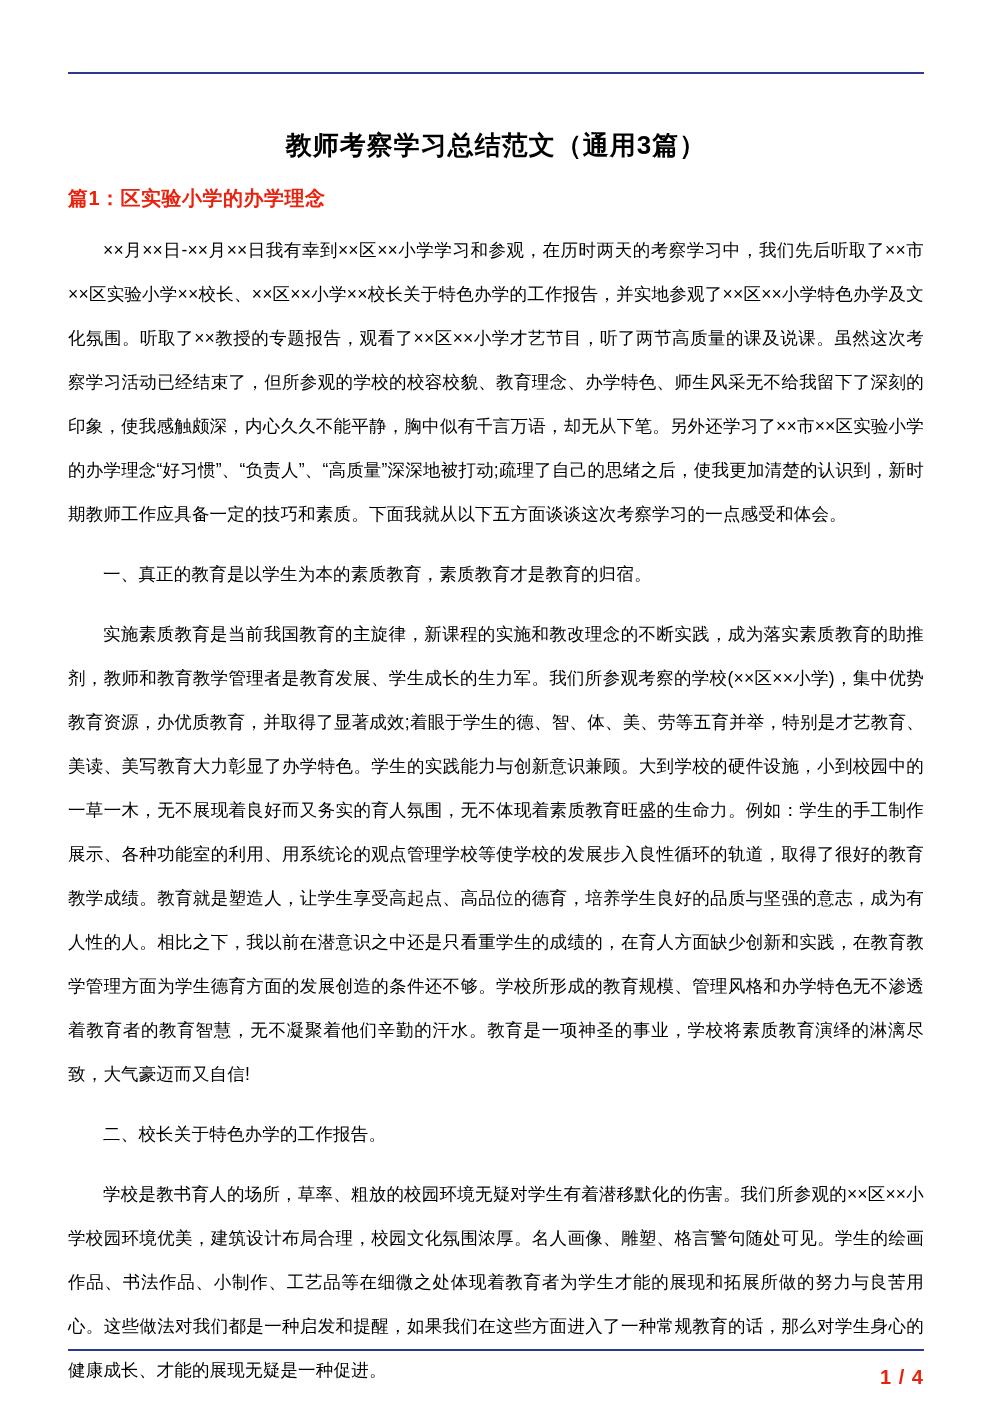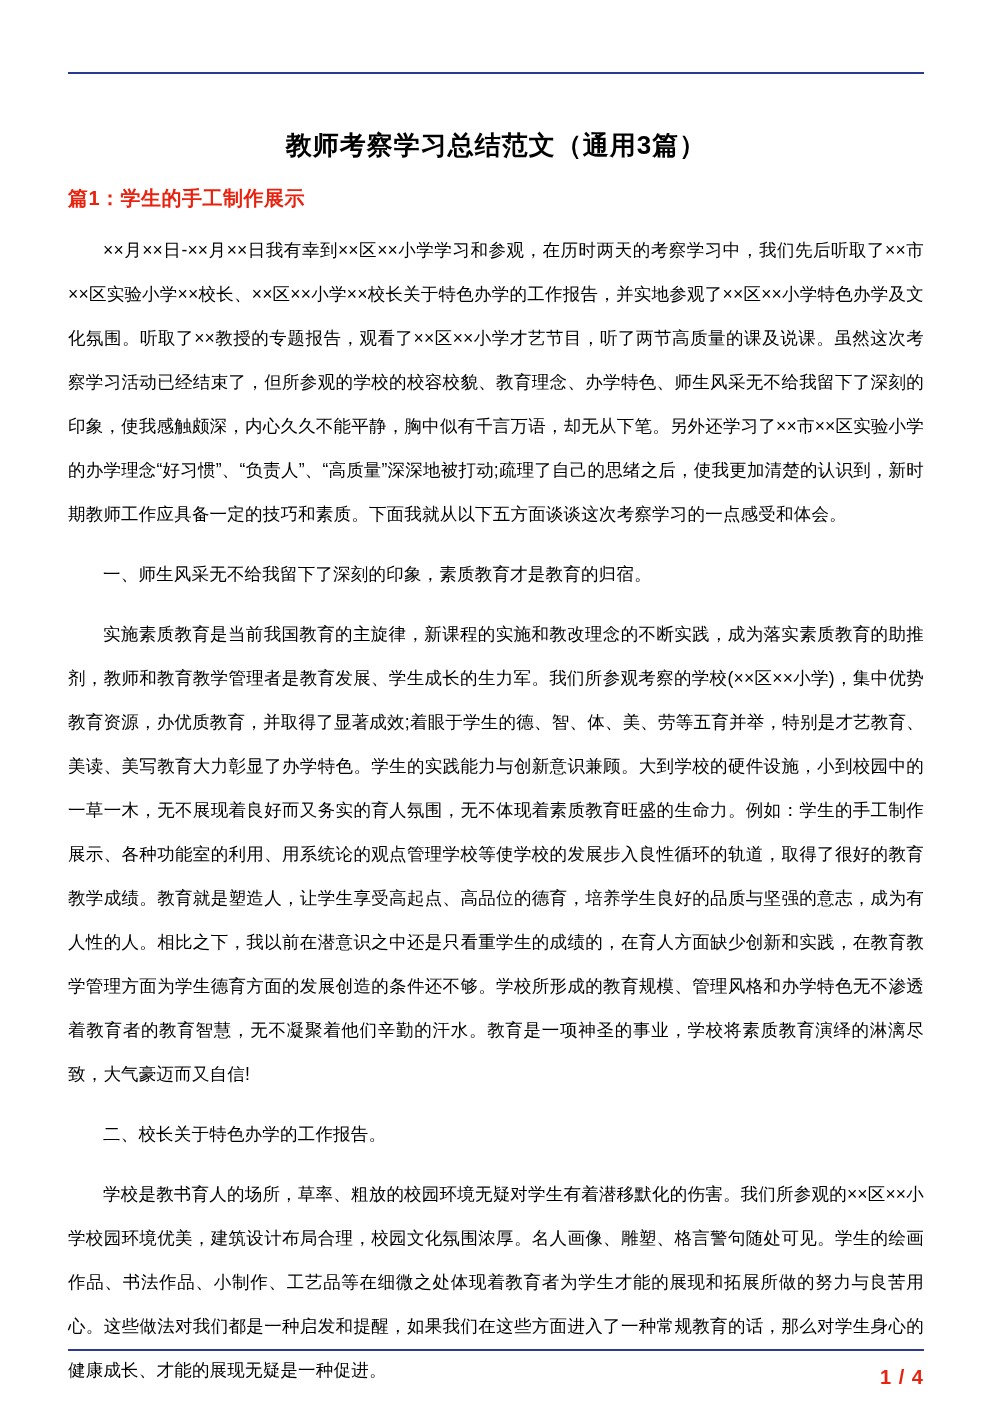--- a/index.html
+++ b/index.html
@@ -83,24 +83,24 @@
 <body>
 
 <div class="page">
 
   <div class="rule-top"></div>
 
   <div class="content">
 
     <div class="doc-title">教师考察学习总结范文（通用3篇）</div>
 
-    <div class="section-heading">篇1：学生的手工制作展示</div>
+    <div class="section-heading">篇1：区实验小学的办学理念</div>
 
     <p class="body-text indent">××月××日-××月××日我有幸到××区××小学学习和参观，在历时两天的考察学习中，我们先后听取了××市××区实验小学××校长、××区××小学××校长关于特色办学的工作报告，并实地参观了××区××小学特色办学及文化氛围。听取了××教授的专题报告，观看了××区××小学才艺节目，听了两节高质量的课及说课。虽然这次考察学习活动已经结束了，但所参观的学校的校容校貌、教育理念、办学特色、师生风采无不给我留下了深刻的印象，使我感触颇深，内心久久不能平静，胸中似有千言万语，却无从下笔。另外还学习了××市××区实验小学的办学理念“好习惯”、“负责人”、“高质量”深深地被打动;疏理了自己的思绪之后，使我更加清楚的认识到，新时期教师工作应具备一定的技巧和素质。下面我就从以下五方面谈谈这次考察学习的一点感受和体会。</p>
-    <p class="body-text indent">一、师生风采无不给我留下了深刻的印象，素质教育才是教育的归宿。</p>
+    <p class="body-text indent">一、真正的教育是以学生为本的素质教育，素质教育才是教育的归宿。</p>
     <p class="body-text indent">实施素质教育是当前我国教育的主旋律，新课程的实施和教改理念的不断实践，成为落实素质教育的助推剂，教师和教育教学管理者是教育发展、学生成长的生力军。我们所参观考察的学校(××区××小学)，集中优势教育资源，办优质教育，并取得了显著成效;着眼于学生的德、智、体、美、劳等五育并举，特别是才艺教育、美读、美写教育大力彰显了办学特色。学生的实践能力与创新意识兼顾。大到学校的硬件设施，小到校园中的一草一木，无不展现着良好而又务实的育人氛围，无不体现着素质教育旺盛的生命力。例如：学生的手工制作展示、各种功能室的利用、用系统论的观点管理学校等使学校的发展步入良性循环的轨道，取得了很好的教育教学成绩。教育就是塑造人，让学生享受高起点、高品位的德育，培养学生良好的品质与坚强的意志，成为有人性的人。相比之下，我以前在潜意识之中还是只看重学生的成绩的，在育人方面缺少创新和实践，在教育教学管理方面为学生德育方面的发展创造的条件还不够。学校所形成的教育规模、管理风格和办学特色无不渗透着教育者的教育智慧，无不凝聚着他们辛勤的汗水。教育是一项神圣的事业，学校将素质教育演绎的淋漓尽致，大气豪迈而又自信!</p>
     <p class="body-text indent">二、校长关于特色办学的工作报告。</p>
     <p class="body-text indent">学校是教书育人的场所，草率、粗放的校园环境无疑对学生有着潜移默化的伤害。我们所参观的××区××小学校园环境优美，建筑设计布局合理，校园文化氛围浓厚。名人画像、雕塑、格言警句随处可见。学生的绘画作品、书法作品、小制作、工艺品等在细微之处体现着教育者为学生才能的展现和拓展所做的努力与良苦用心。这些做法对我们都是一种启发和提醒，如果我们在这些方面进入了一种常规教育的话，那么对学生身心的健康成长、才能的展现无疑是一种促进。</p>
     <p class="body-text indent">教师一言一行，一举一动都直接对学生起着潜移默化的作用。我们先后听取了</p>
 
   </div>
 
   <div class="rule-bottom"></div>
 
   <div class="footer">1 / 4</div>

